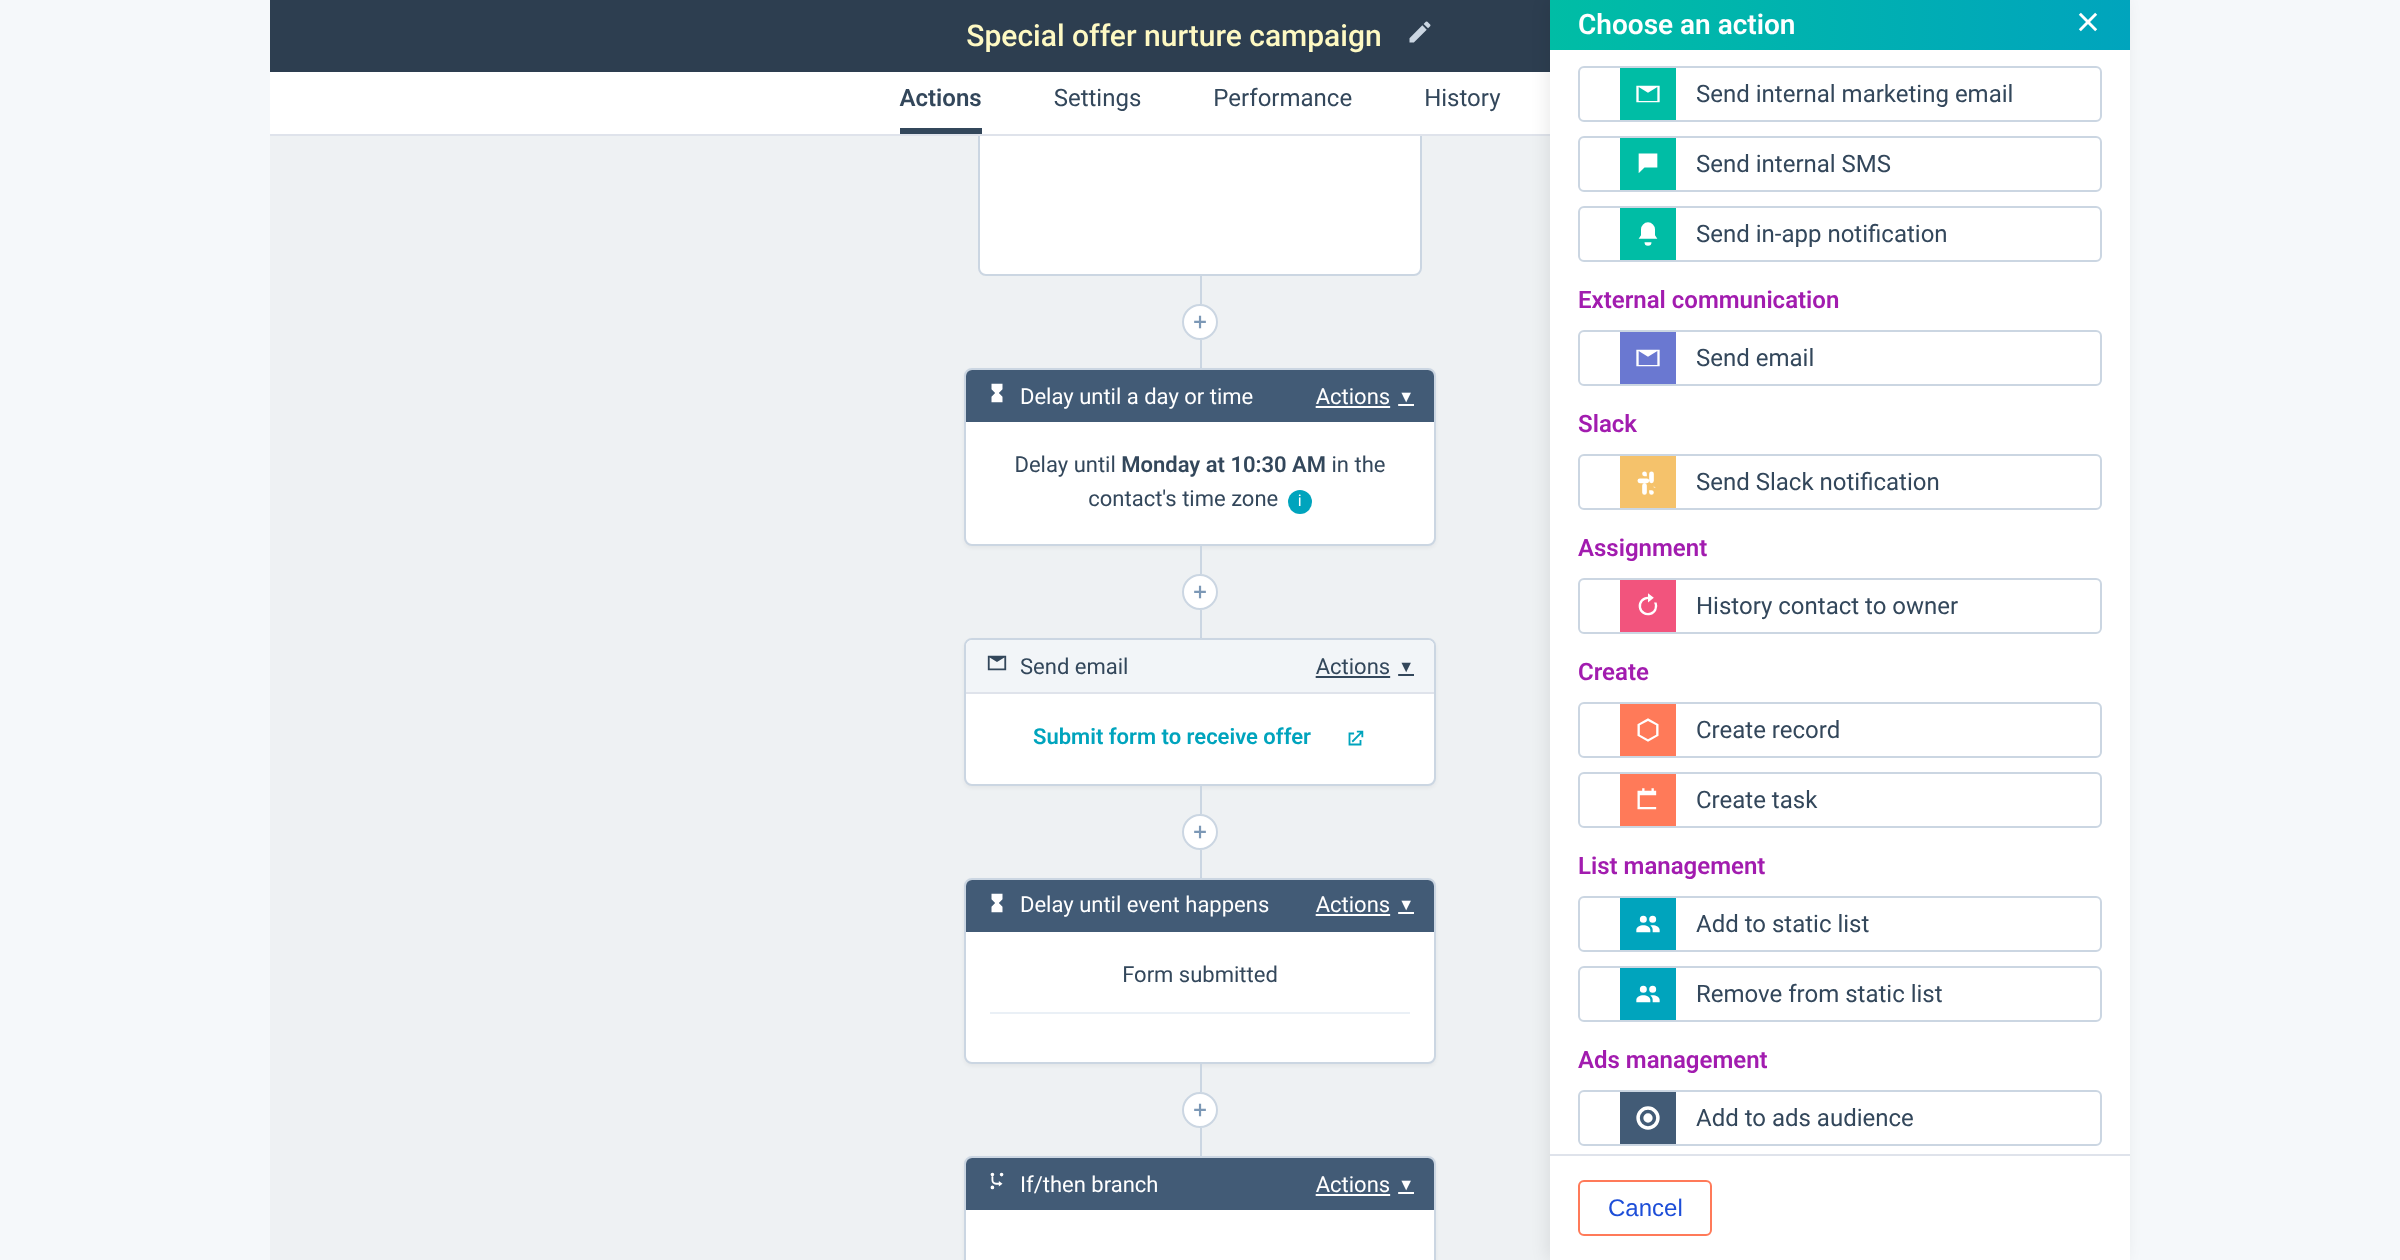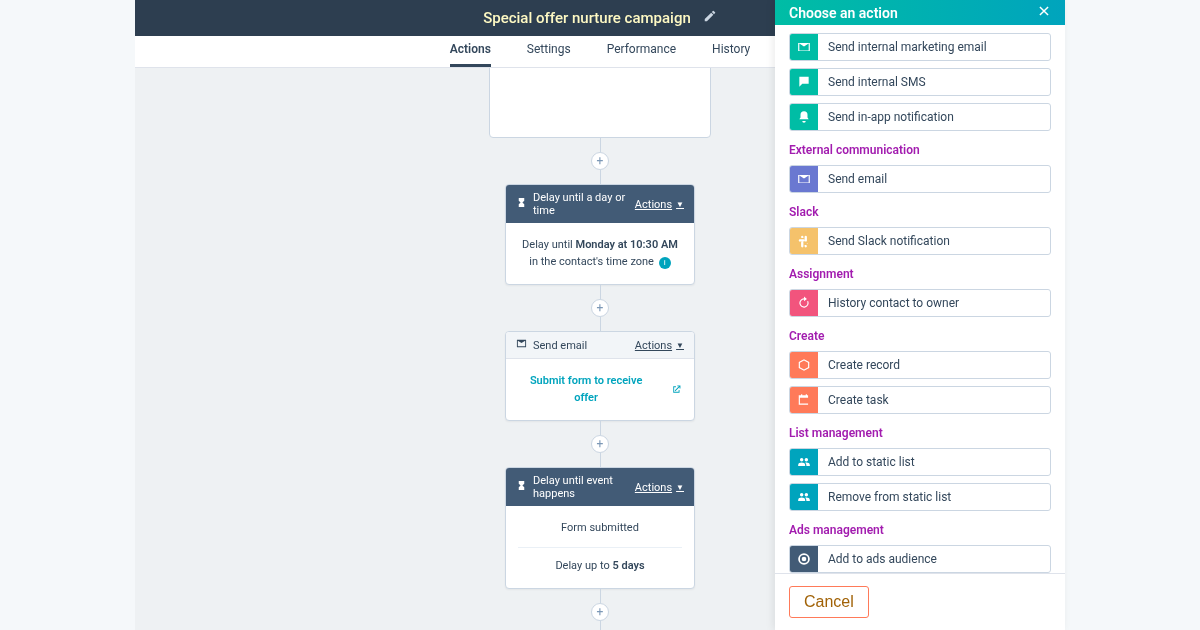--- a/index.html
+++ b/index.html
@@ -61,21 +61,21 @@
     position: absolute;
     left: 50%;
     transform: translateX(-50%);
     top: 0;
     display: flex;
     flex-direction: column;
     align-items: center;
     margin-top: -30px;
   }
   .card {
-    width: 190px;
+    width: 236px;
     background: #fff;
     border: 1px solid #cbd6e2;
     border-radius: 4px;
     box-shadow: 0 1px 2px rgba(0,0,0,.05);
     overflow: hidden;
   }
   .card-header {
     background: #425b76;
     color: #fff;
     font-size: 11px;
@@ -170,20 +170,21 @@
   }
   .action-item {
     display: flex; align-items: center;
     border: 1px solid #cbd6e2;
     border-radius: 3px;
     margin-bottom: 7px;
     height: 28px;
     font-size: 12px;
     cursor: pointer;
     overflow: hidden;
+    padding-left: 20px;
   }
   .action-item .icon-box {
     width: 28px; height: 100%;
     display: flex; align-items: center; justify-content: center;
   }
   .action-item .icon-box svg { width: 14px; height: 14px; fill: #fff; }
   .action-item .label { padding-left: 10px; }
   .ic-teal { background: #00bda5; }
   .ic-purple { background: #6a78d1; }
   .ic-yellow { background: #f5c26b; }
@@ -191,23 +192,23 @@
   .ic-orange { background: #ff7a59; }
   .ic-darkteal { background: #00a4bd; }
   .ic-navy { background: #425b76; }
 
   .panel-footer {
     border-top: 1px solid #dfe3eb;
     padding: 12px 14px;
   }
   .cancel-btn {
     border: 1px solid #ff7a59;
-    color: #a16207;
+    color: #1d4ed8;
     background: #fff;
-    font-size: 16px;
+    font-size: 12px;
     padding: 6px 14px;
     border-radius: 3px;
     cursor: pointer;
   }
   
   .panel-body::-webkit-scrollbar{width:0}
 </style>
 </head>
 <body>
 
@@ -305,23 +306,20 @@
             <span>Delay until event happens</span>
           </div>
           <span class="actions-link">
             <span>Actions</span>
             <span class="caret">▼</span>
           </span>
         </div>
         <div class="card-body">
           <div class="sub">Form submitted</div>
           <div class="divider"></div>
-          <div class="sub">
-            <span>Delay up to </span><b>5 days</b>
-          </div>
         </div>
       </div>
 
       <div class="connector"></div>
       <div class="plus-dot">+</div>
       <div class="connector"></div>
 
       <div class="card">
         <div class="card-header">
           <div class="hdr-left">

